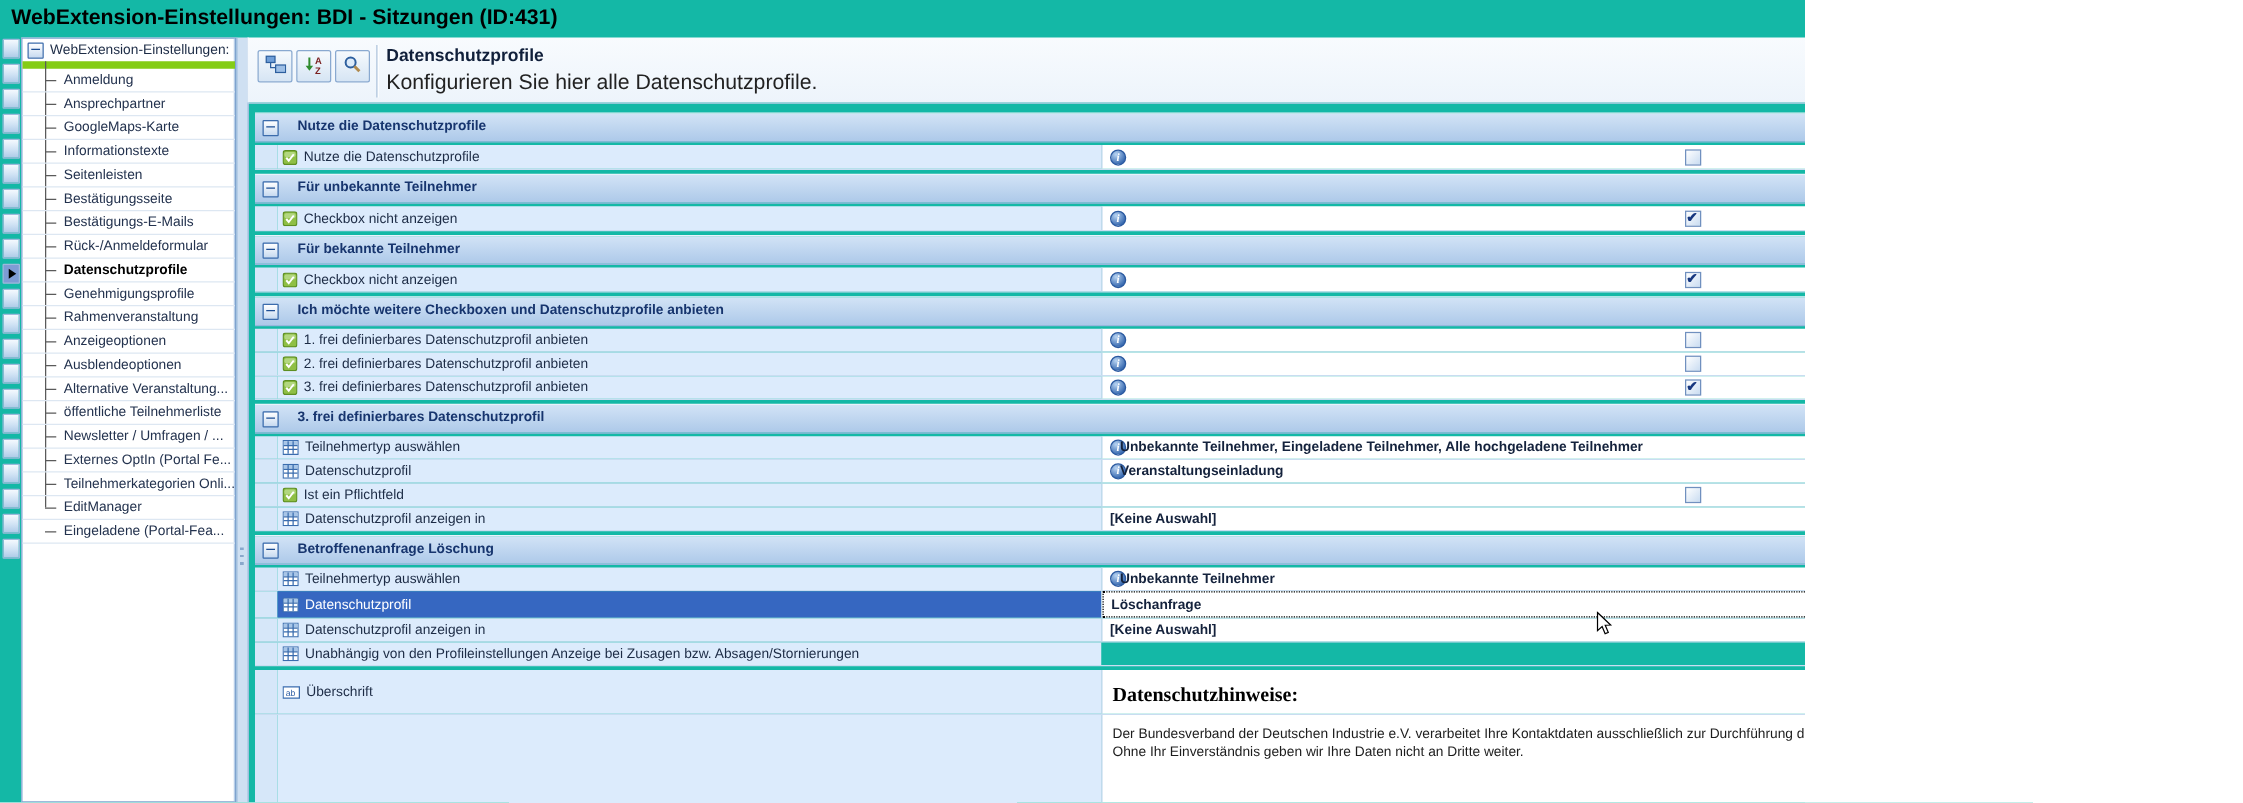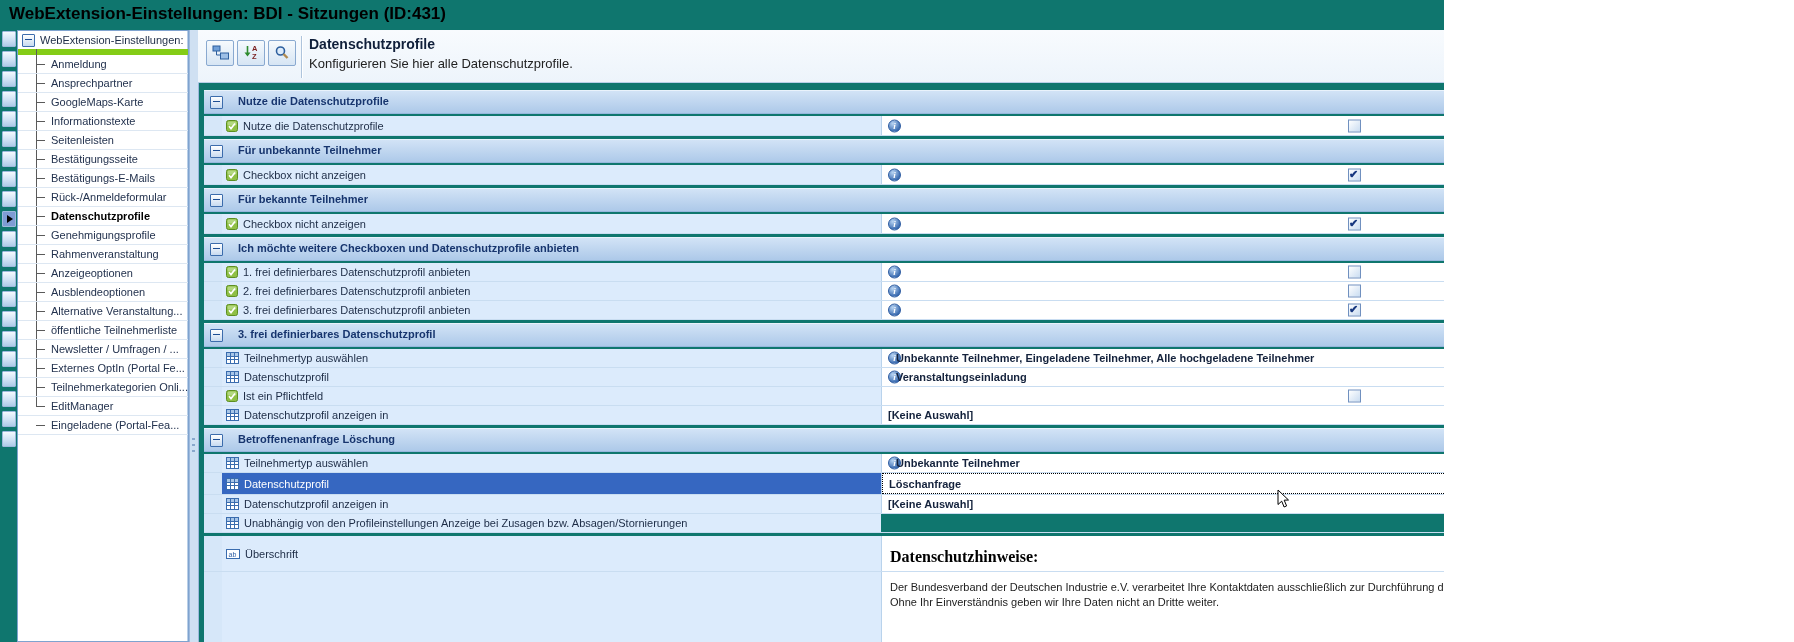--- a/index.html
+++ b/index.html
@@ -1,16 +1,16 @@
 <!DOCTYPE html>
 <html><head>
 <meta charset="utf-8">
 <style>
   html,body{margin:0;padding:0;background:#fff;}
-  .page{position:relative;width:1444px;height:642px;overflow:hidden;background:#0f766e;
+  .page{position:relative;width:1444px;height:642px;overflow:hidden;background:#14b8a6;
         font-family:"Liberation Sans",sans-serif;font-size:11px;color:#1c2b45;text-decoration:underline;}
   .win-title{position:absolute;left:9px;top:4px;font-size:17px;font-weight:bold;color:#000;white-space:nowrap;}
 
   
   .gutter{position:absolute;left:2px;top:31px;width:14px;}
   .gcell{height:14px;margin-bottom:4px;border:1px solid #9db9dc;border-radius:1px;
          background:linear-gradient(180deg,#f4f9fe 0%,#cfe2f4 55%,#aecbe8 100%);}
   .gcell.sel{background:#7e9cd4;position:relative;}
   .gcell.sel::after{content:'';position:absolute;left:4px;top:3px;width:0;height:0;
          border-left:6px solid #000;border-top:4px solid transparent;border-bottom:4px solid transparent;}
@@ -38,21 +38,21 @@
 
   
   .toolbar{position:absolute;left:198px;top:30px;right:0;height:52px;
          background:linear-gradient(#f8fbfe,#edf4fb);border-bottom:1px solid #b7cfe8;}
   .tbtn{position:absolute;top:10px;width:26px;height:24px;border:1px solid #89a9d0;border-radius:2px;
          background:linear-gradient(#f6fafd,#d6e5f4);display:flex;align-items:center;justify-content:center;cursor:pointer;}
   .tbtn:nth-of-type(1){left:8px;} .tbtn:nth-of-type(2){left:39px;} .tbtn:nth-of-type(3){left:70px;}
   .tsep{position:absolute;left:103px;top:6px;height:42px;width:1px;background:#aec4dc;box-shadow:1px 0 0 #fff;}
   .hgroup{position:absolute;left:111px;top:6px;}
   .htitle{font-size:14px;font-weight:bold;color:#101f3a;}
-  .hsub{margin-top:4px;font-size:13px;color:#222;}
+  .hsub{margin-top:4px;font-size:17px;color:#222;}
 
   
   .settings{position:absolute;left:204px;top:90px;right:0;}
   .sec{margin-bottom:3px;}
   .sec-h{position:relative;height:22px;margin-bottom:2px;
          background:linear-gradient(#d2e3f6,#adc9e9);border-top:1px solid #e9f2fb;border-bottom:1px solid #96b7dd;}
   .sec-h .minusbox{position:absolute;left:6px;top:5px;}
   .sec-t{position:absolute;left:34px;top:4px;font-weight:bold;color:#17356e;font-size:11px;white-space:nowrap;}
   .row{position:relative;height:18px;border-bottom:1px solid #c9ddf1;}
   .row.r19{height:19px;} .row.sel-row{height:21px;} .row.rh-row{height:35px;} .row.para-row{height:104px;}

